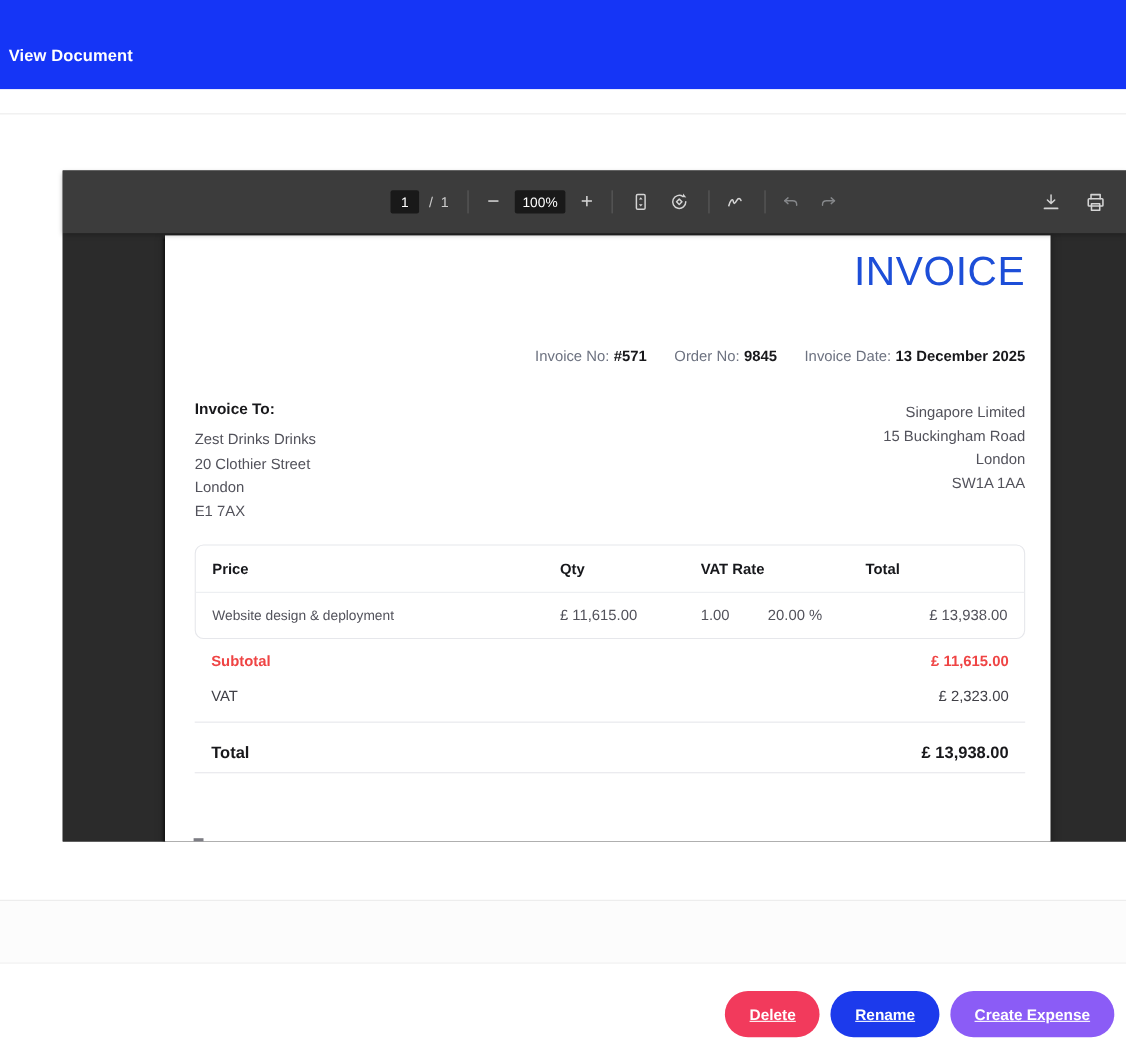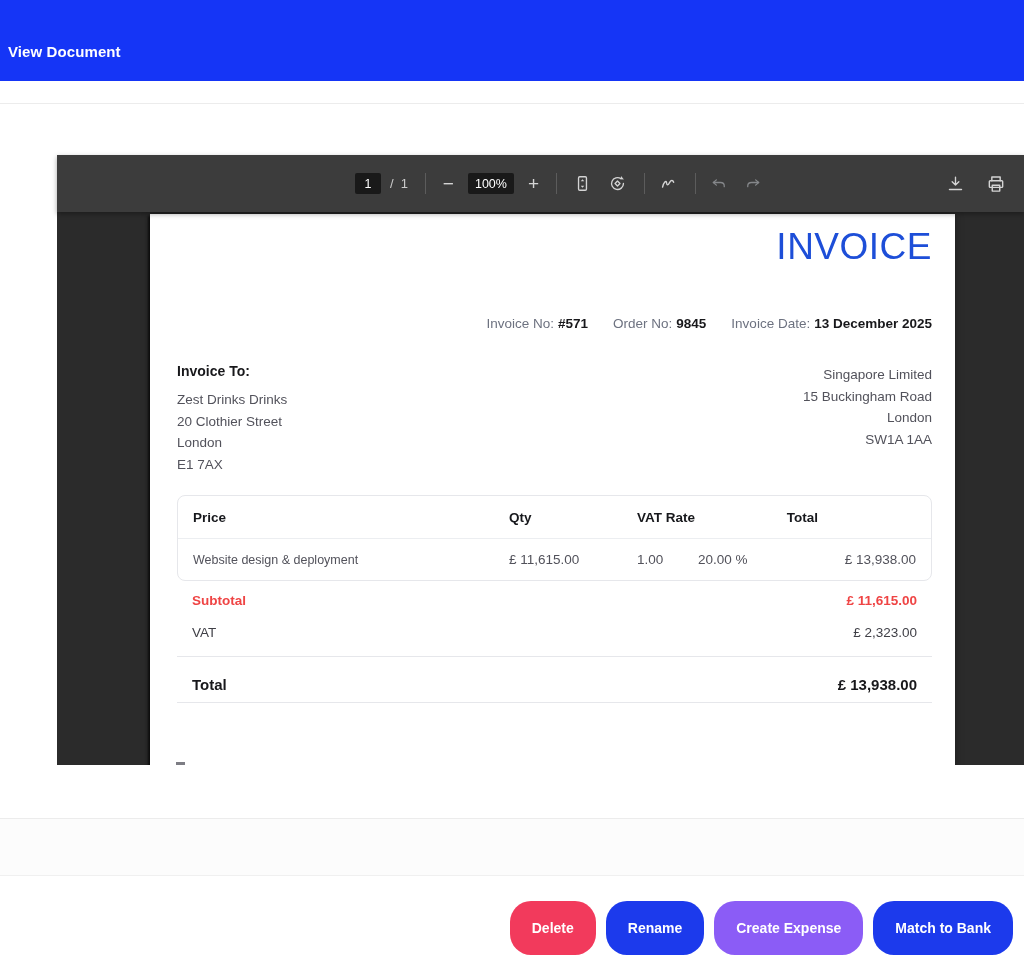--- a/index.html
+++ b/index.html
@@ -130,23 +130,23 @@
   
   .footer-band {
     position:absolute; top:818px; left:0; width:1024px; height:58px;
     background:#fcfcfc; border-top:1px solid #ececec; border-bottom:1px solid #f0f0f0;
   }
   .actions {
     position:absolute; top:901px; right:11px;
     display:flex; gap:10px;
   }
   .btn {
-    height:54px; border:none; border-radius:21px; padding:0 22px;
+    height:42px; border:none; border-radius:21px; padding:0 22px;
     color:#ffffff; font-size:14px; font-weight:bold;
-    font-family:"Liberation Sans",sans-serif; cursor:pointer; white-space:nowrap;
+    font-family:"Liberation Sans",sans-serif; cursor:pointer; white-space:nowrap;text-decoration:underline;
   }
 </style>
 </head>
 <body>
 
 <header class="app-header">
   <div class="title">View Document</div>
 </header>
 <div class="hairline-top"></div>
 
@@ -285,14 +285,13 @@
     </div>
   </div>
 </div>
 
 <div class="footer-band"></div>
 
 <div class="actions">
   <button class="btn" style="background: rgb(242, 58, 92);">Delete</button>
   <button class="btn" style="background: rgb(28, 58, 236);">Rename</button>
   <button class="btn" style="background: #8b5cf6;">Create Expense</button>
-  <button class="btn" style="background: rgb(28, 58, 236);">Match to Bank</button>
 </div>
 
 </body></html>

